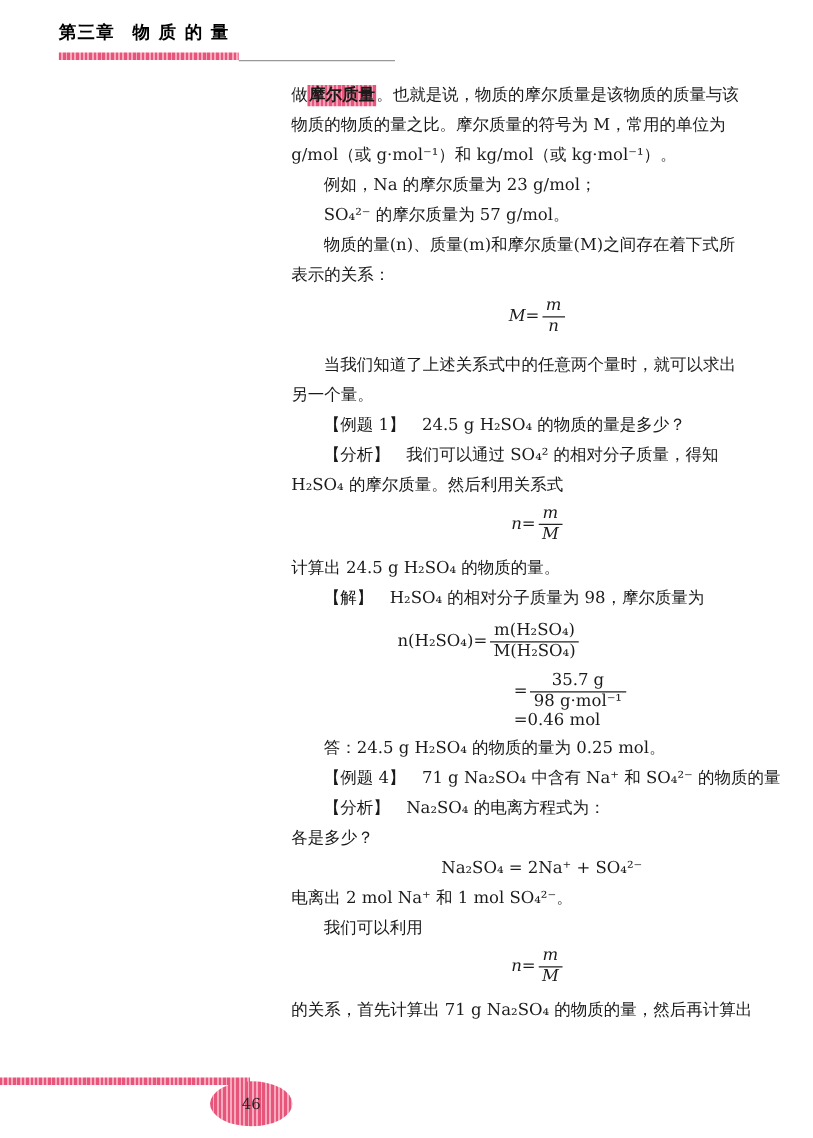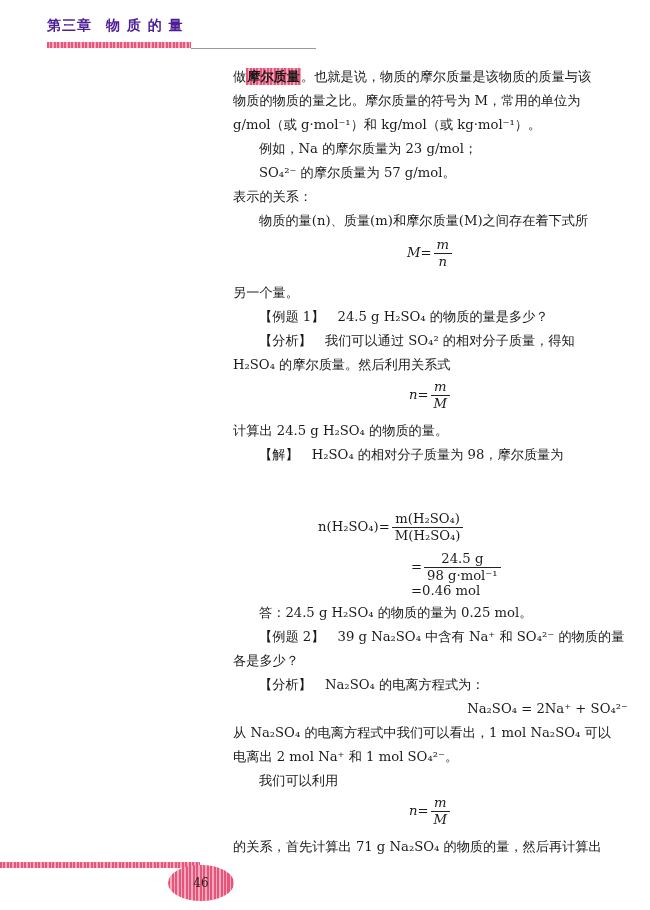--- a/index.html
+++ b/index.html
@@ -1,19 +1,19 @@
 <!DOCTYPE html>
 <html><head>
 <meta charset="utf-8">
 <style>
   html, body { margin:0; padding:0; background:#fff; }
   body { width:650px; height:910px; position:relative; overflow:hidden;
          font-family:"DejaVu Serif","Liberation Serif",serif; color:#1a1a1a; }
   .header-title { position:absolute; left:47px; top:17px; font-family:"DejaVu Sans","Liberation Sans",sans-serif;
-                  font-size:14px; font-weight:bold; letter-spacing:1px; color:#4c1d95; }
+                  font-size:14px; font-weight:bold; letter-spacing:1px; color:#000000; }
   .header-title .sp { display:inline-block; width:14px; }
   .stripe { background: repeating-linear-gradient(90deg, #e8557a 0 2px, #f7a9be 2px 3.5px); text-align: right; }
   .header-bar { position:absolute; left:47px; top:42px; width:144px; height:6px; }
   .header-line { position:absolute; left:191px; top:48px; width:125px; height:1px; background:#999; }
   .body { position:absolute; left:233px; top:65px; width:395px; font-size:13.2px; }
   .p { line-height:24px; height:24px; white-space:nowrap; }
   .ind { padding-left:26px; }
   .hl { padding:1px 1px; background: repeating-linear-gradient(90deg, #e8557a 0 2px, #f6a0b8 2px 3.5px); font-weight:bold; }
   .formula { text-align:center; white-space:nowrap; }
   .frac { display:inline-block; vertical-align:middle; text-align:center; margin:0 2px; }
@@ -32,45 +32,45 @@
 </div>
 <div class="header-bar stripe"></div>
 <div class="header-line"></div>
 
 <div class="body">
   <div class="p"><span>做</span><span class="hl">摩尔质量</span><span>。也就是说，物质的摩尔质量是该物质的质量与该</span></div>
   <div class="p">物质的物质的量之比。摩尔质量的符号为 M，常用的单位为</div>
   <div class="p">g/mol（或 g·mol⁻¹）和 kg/mol（或 kg·mol⁻¹）。</div>
   <div class="p ind">例如，Na 的摩尔质量为 23 g/mol；</div>
   <div class="p ind">SO₄²⁻ 的摩尔质量为 57 g/mol。</div>
+  <div class="p ind">物质的量(n)、质量(m)和摩尔质量(M)之间存在着下式所</div>
   <div class="p">表示的关系：</div>
-  <div class="p ind">物质的量(n)、质量(m)和摩尔质量(M)之间存在着下式所</div>
   <div class="formula" style="height:44px;padding-top:4px;">
     <i>M=</i><span class="frac"><i class="num">m</i><i class="den">n</i></span>
   </div>
+  <div class="p ind">当我们知道了上述关系式中的任意两个量时，就可以求出</div>
   <div class="p">另一个量。</div>
   <div class="p ind">【例题 1】　24.5 g H₂SO₄ 的物质的量是多少？</div>
   <div class="p ind">【分析】　我们可以通过 SO₄² 的相对分子质量，得知</div>
   <div class="p">H₂SO₄ 的摩尔质量。然后利用关系式</div>
   <div class="formula" style="height:40px;padding-top:2px;">
     <i>n=</i><span class="frac"><i class="num">m</i><i class="den">M</i></span>
   </div>
   <div class="p">计算出 24.5 g H₂SO₄ 的物质的量。</div>
   <div class="p ind">【解】　H₂SO₄ 的相对分子质量为 98，摩尔质量为</div>
-  <div style="position:relative;height:96px;margin-top:38px;">
+  <div style="position:relative;height:96px;">
     <div style="position:absolute;left:85px;top:6px;white-space:nowrap;"><span>n(H₂SO₄)=</span><span class="frac"><span class="num">m(H₂SO₄)</span><span class="den">M(H₂SO₄)</span></span></div>
-    <div style="position:absolute;left:178px;top:46px;white-space:nowrap;"><span>=</span><span class="frac"><span class="num">24.5 g</span><span class="den">98 g·mol⁻¹</span></span></div>
+    <div style="position:absolute;left:178px;top:46px;white-space:nowrap;"><span>=</span><span class="frac"><span class="num">35.7 g</span><span class="den">98 g·mol⁻¹</span></span></div>
     <div style="position:absolute;left:178px;top:78px;white-space:nowrap;">=0.46 mol</div>
   </div>
   <div class="p ind">答：24.5 g H₂SO₄ 的物质的量为 0.25 mol。</div>
-  <div class="p ind">【例题 2】　39 g Na₂SO₄ 中含有 Na⁺ 和 SO₄²⁻ 的物质的量</div>
+  <div class="p ind">【例题 4】　71 g Na₂SO₄ 中含有 Na⁺ 和 SO₄²⁻ 的物质的量</div>
+  <div class="p ind">【分析】　Na₂SO₄ 的电离方程式为：</div>
   <div class="p">各是多少？</div>
-  <div class="p ind">【分析】　Na₂SO₄ 的电离方程式为：</div>
-  <div class="p" style="padding-left:120px;text-align:right;">Na₂SO₄ = 2Na⁺ + SO₄²⁻</div>
-  <div class="p">从 Na₂SO₄ 的电离方程式中我们可以看出，1 mol Na₂SO₄ 可以</div>
+  <div class="p" style="padding-left:120px;">Na₂SO₄ = 2Na⁺ + SO₄²⁻</div>
   <div class="p">电离出 2 mol Na⁺ 和 1 mol SO₄²⁻。</div>
   <div class="p ind">我们可以利用</div>
   <div class="formula" style="height:40px;padding-top:2px;">
     <i>n=</i><span class="frac"><i class="num">m</i><i class="den">M</i></span>
   </div>
   <div class="p">的关系，首先计算出 71 g Na₂SO₄ 的物质的量，然后再计算出</div>
 </div>
 
 <div class="footer-bar stripe"></div>
 <div class="page-oval stripe">

